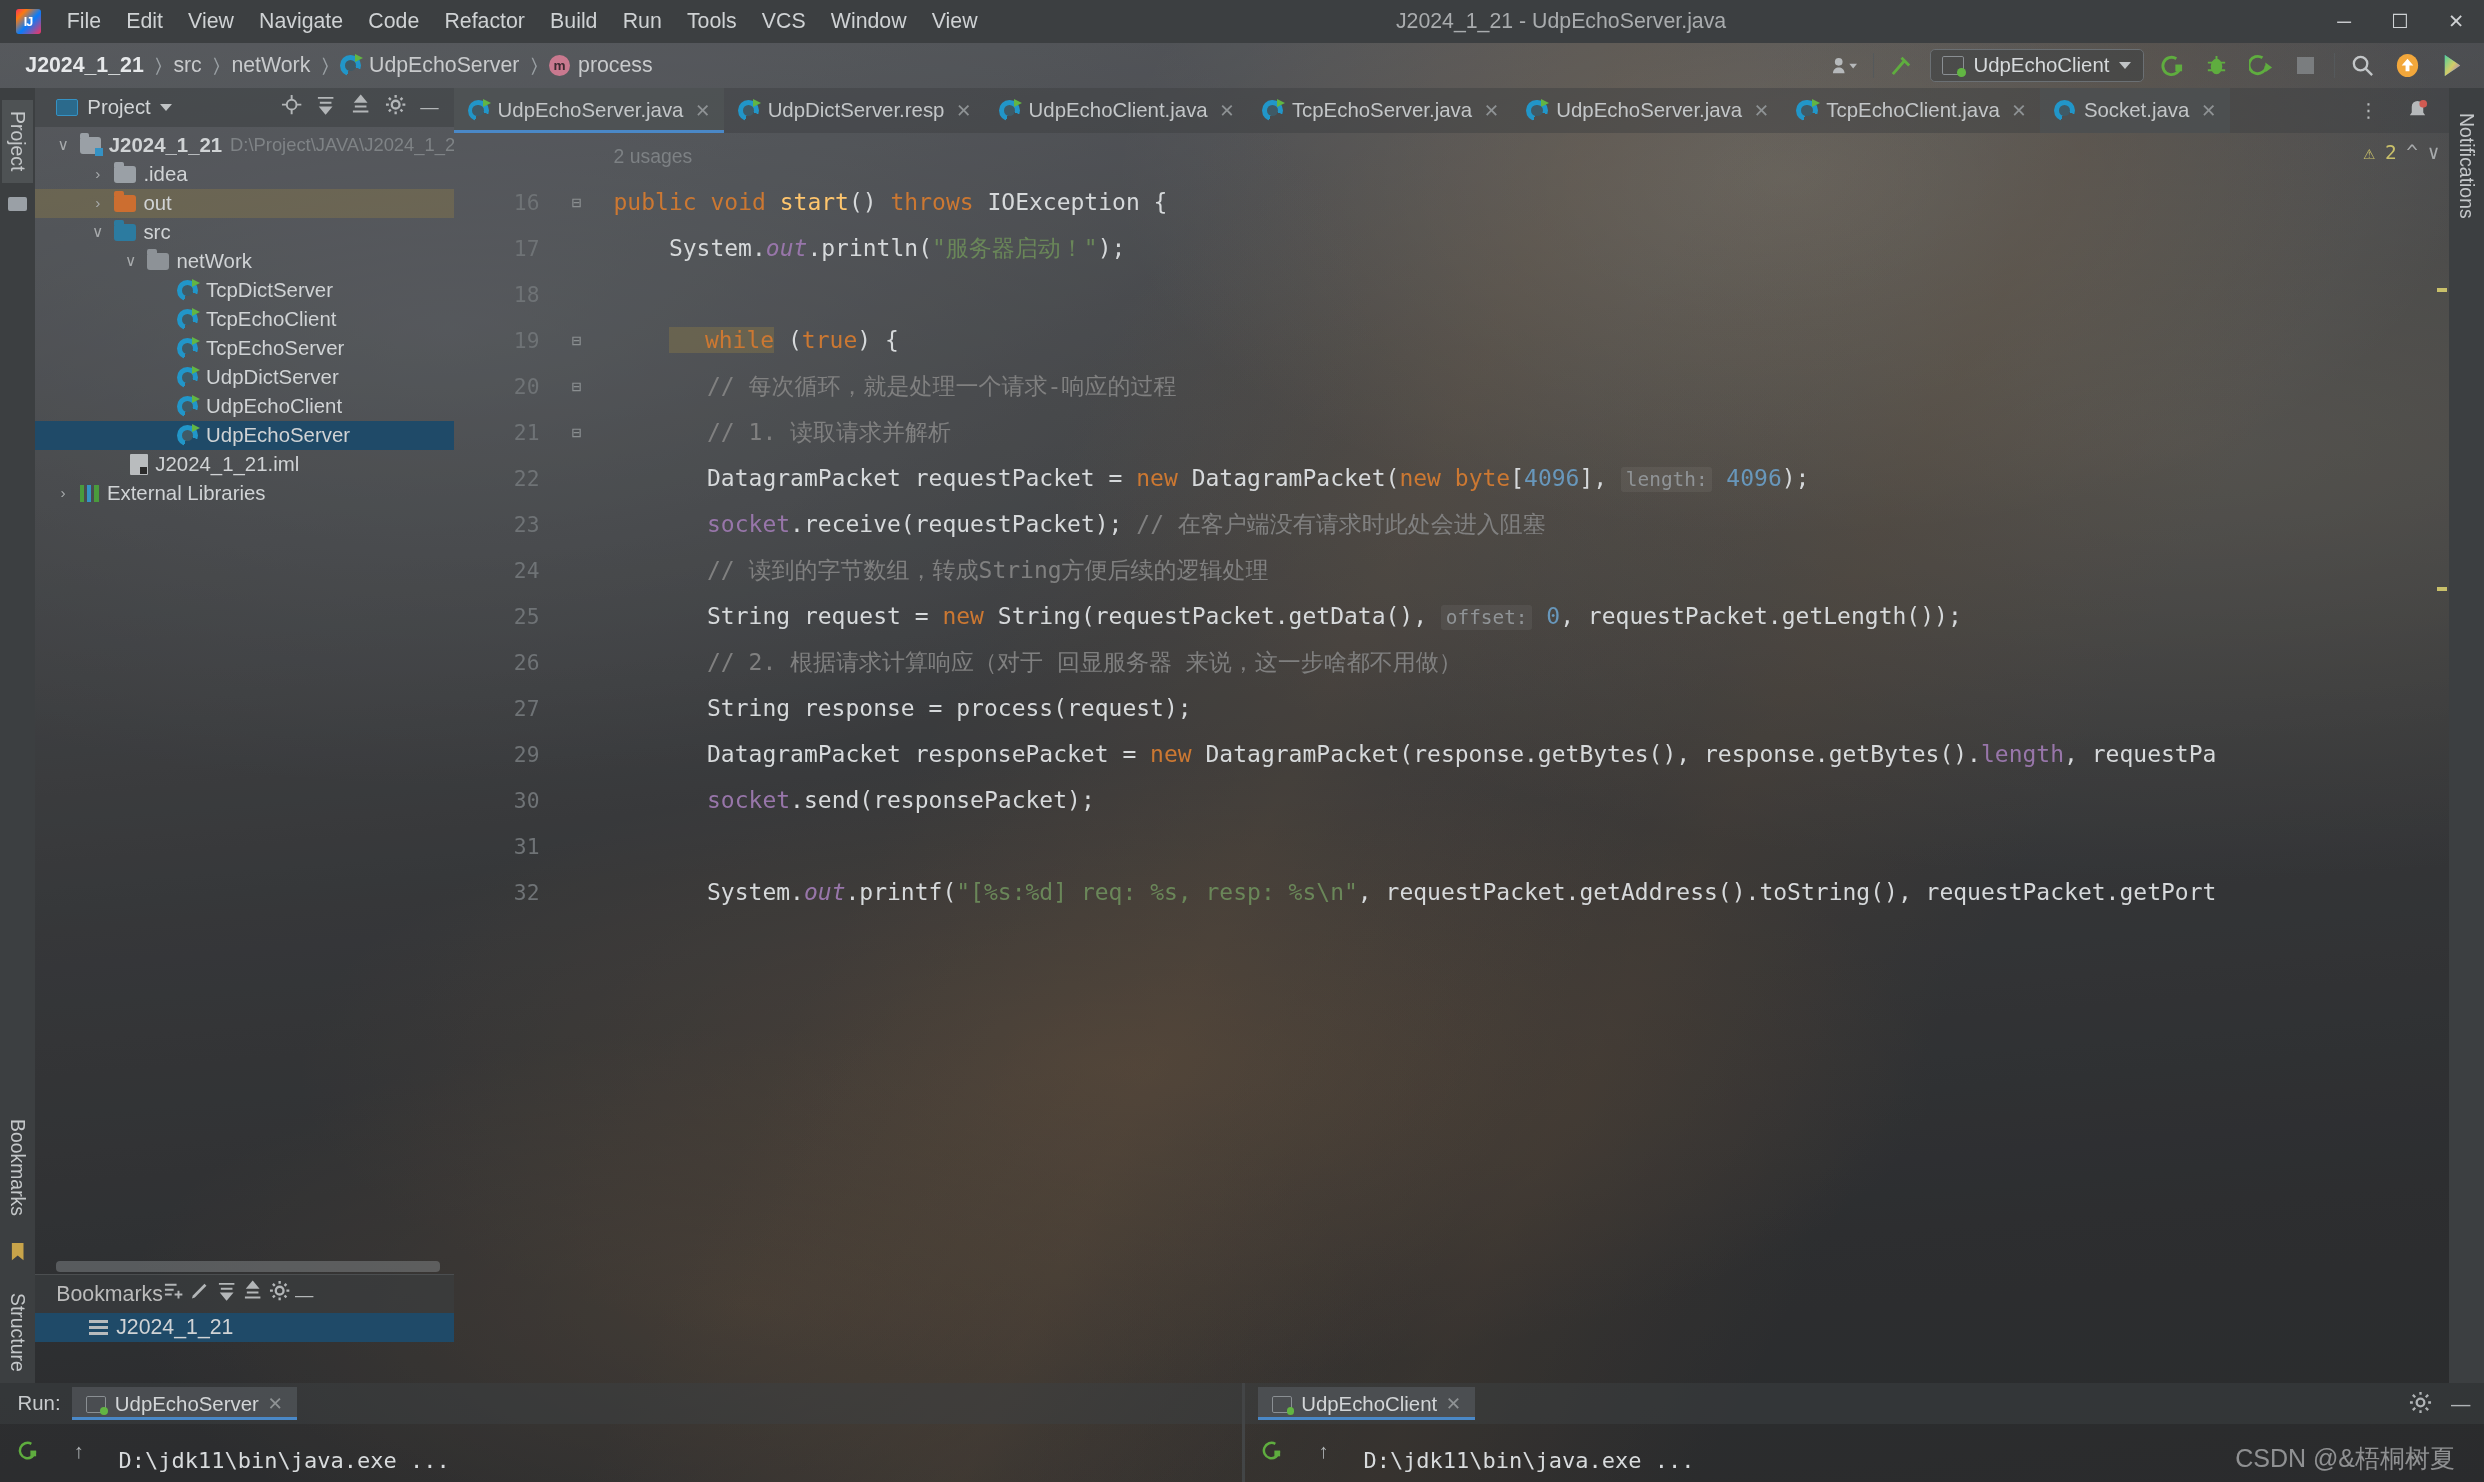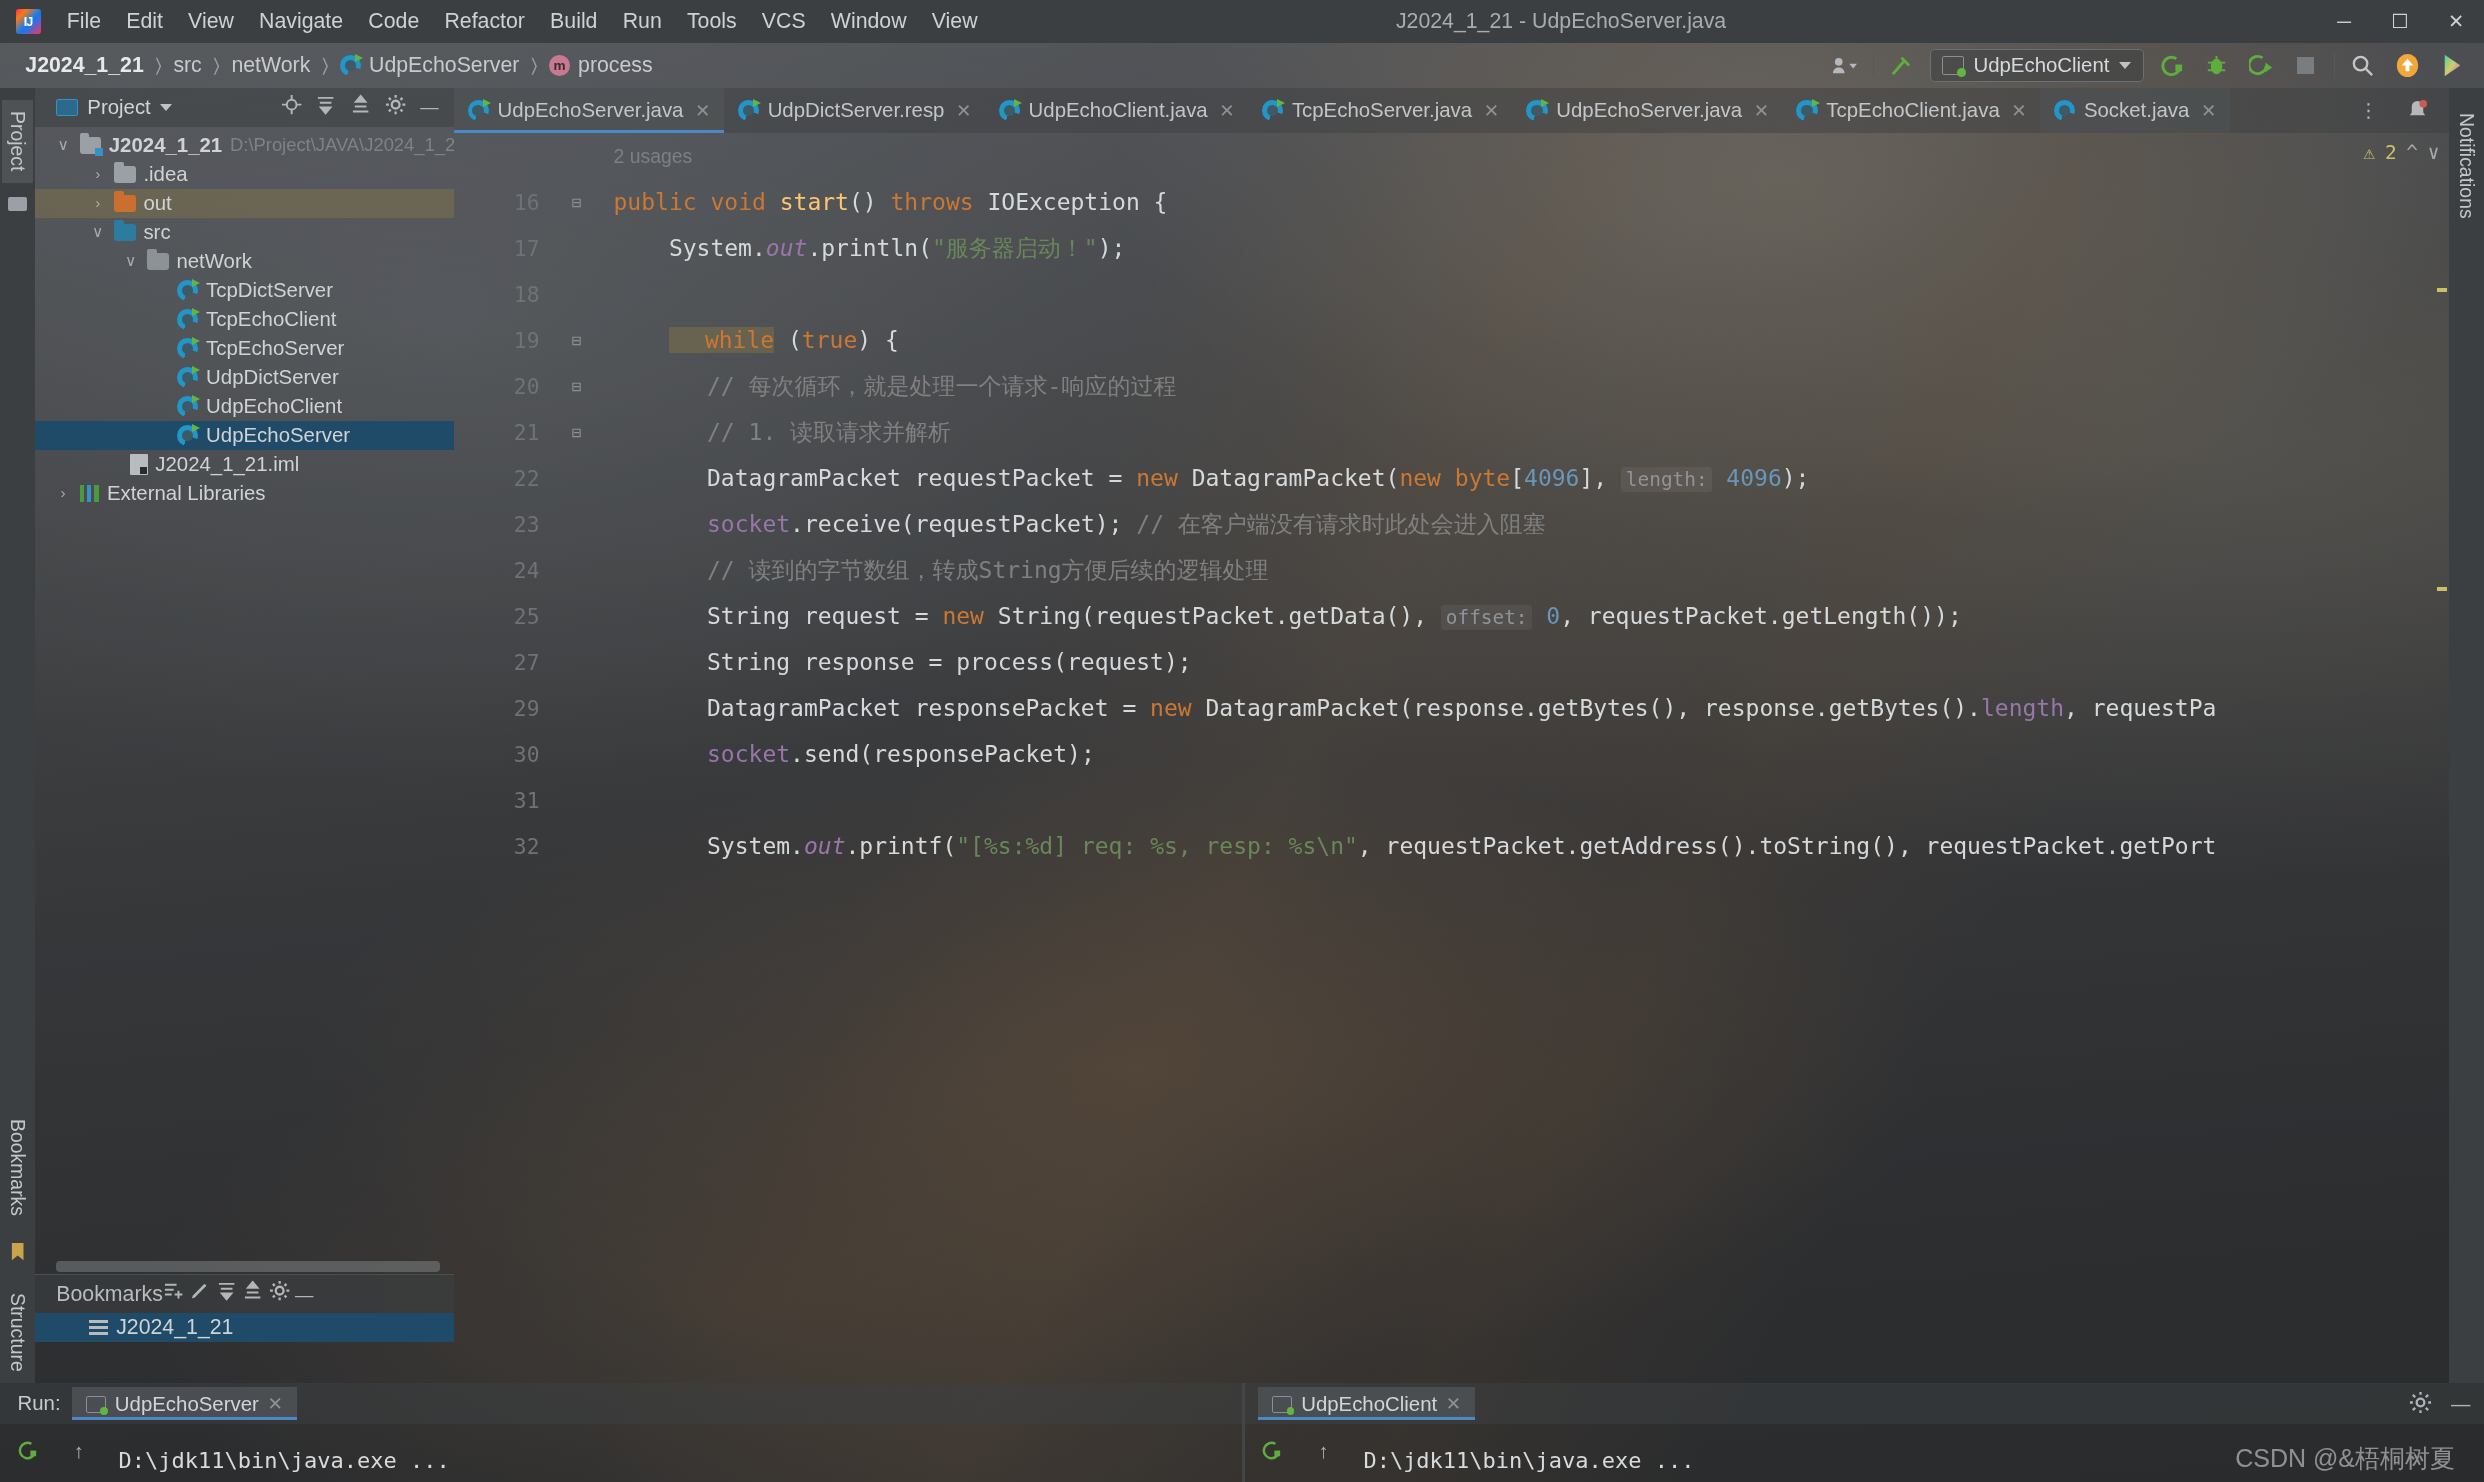--- a/index.html
+++ b/index.html
@@ -538,20 +538,25 @@
         <span class="gutter">24</span>
         <span class="fold"></span>
         <span class="ctext cmt" style="padding-left:109px">// 读到的字节数组，转成String方便后续的逻辑处理</span>
       </div>
       <div class="cline">
         <span class="gutter">25</span>
         <span class="fold"></span>
         <span class="ctext" style="padding-left:109px">String request = <span class="kw">new</span> String(requestPacket.getData(), <span class="hint">offset:</span> <span class="num">0</span>, requestPacket.getLength());</span>
       </div>
       <div class="cline">
+        <span class="gutter">26</span>
+        <span class="fold"></span>
+        <span class="ctext cmt" style="padding-left:109px">// 2. 根据请求计算响应（对于 回显服务器 来说，这一步啥都不用做）</span>
+      </div>
+      <div class="cline">
         <span class="gutter">27</span>
         <span class="fold"></span>
         <span class="ctext" style="padding-left:109px">String response = process(request);</span>
       </div>
       <div class="cline">
         <span class="gutter">29</span>
         <span class="fold"></span>
         <span class="ctext" style="padding-left:109px">DatagramPacket responsePacket = <span class="kw">new</span> DatagramPacket(response.getBytes(), response.getBytes().<span class="fld">length</span>, requestPa</span>
       </div>
       <div class="cline">

